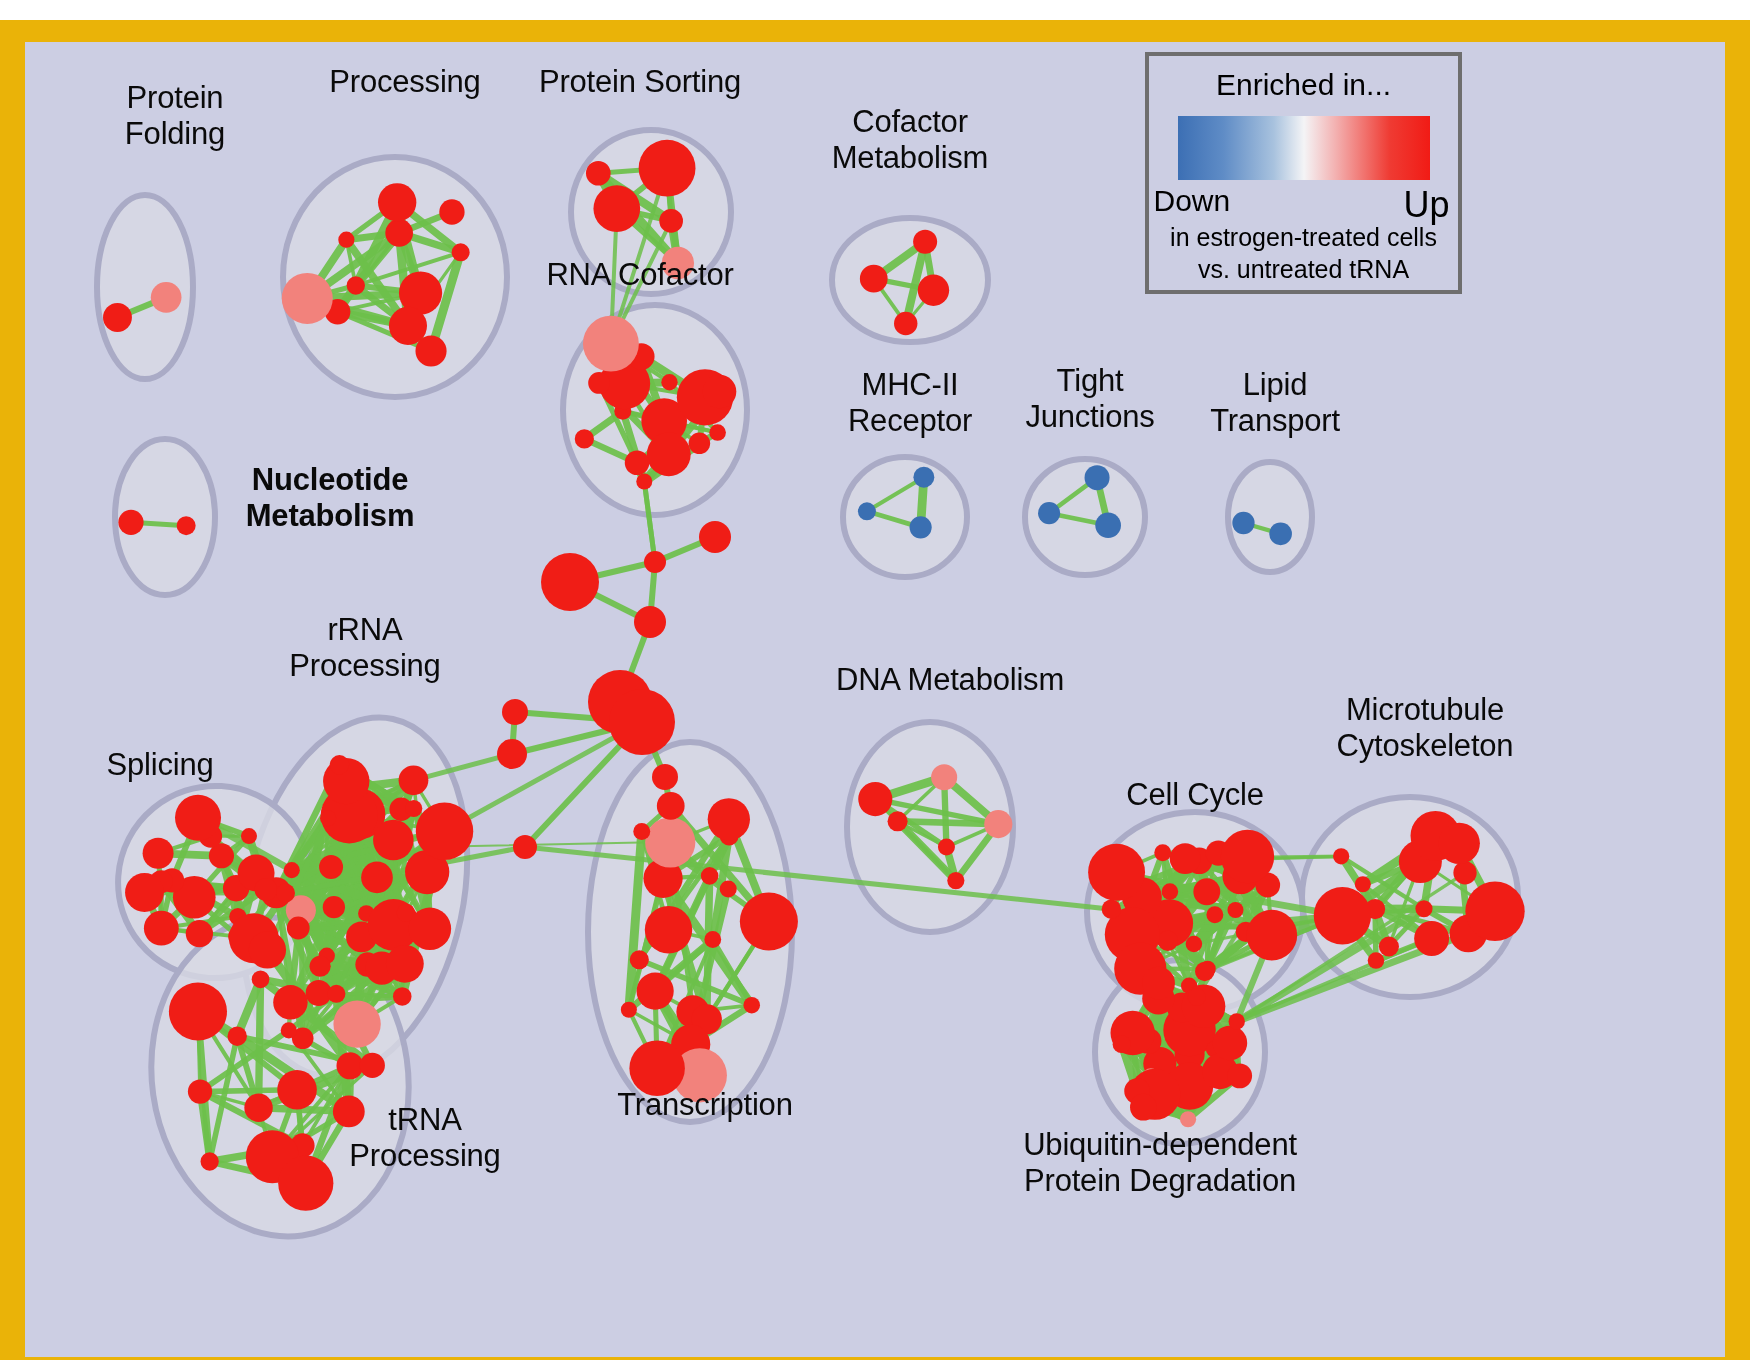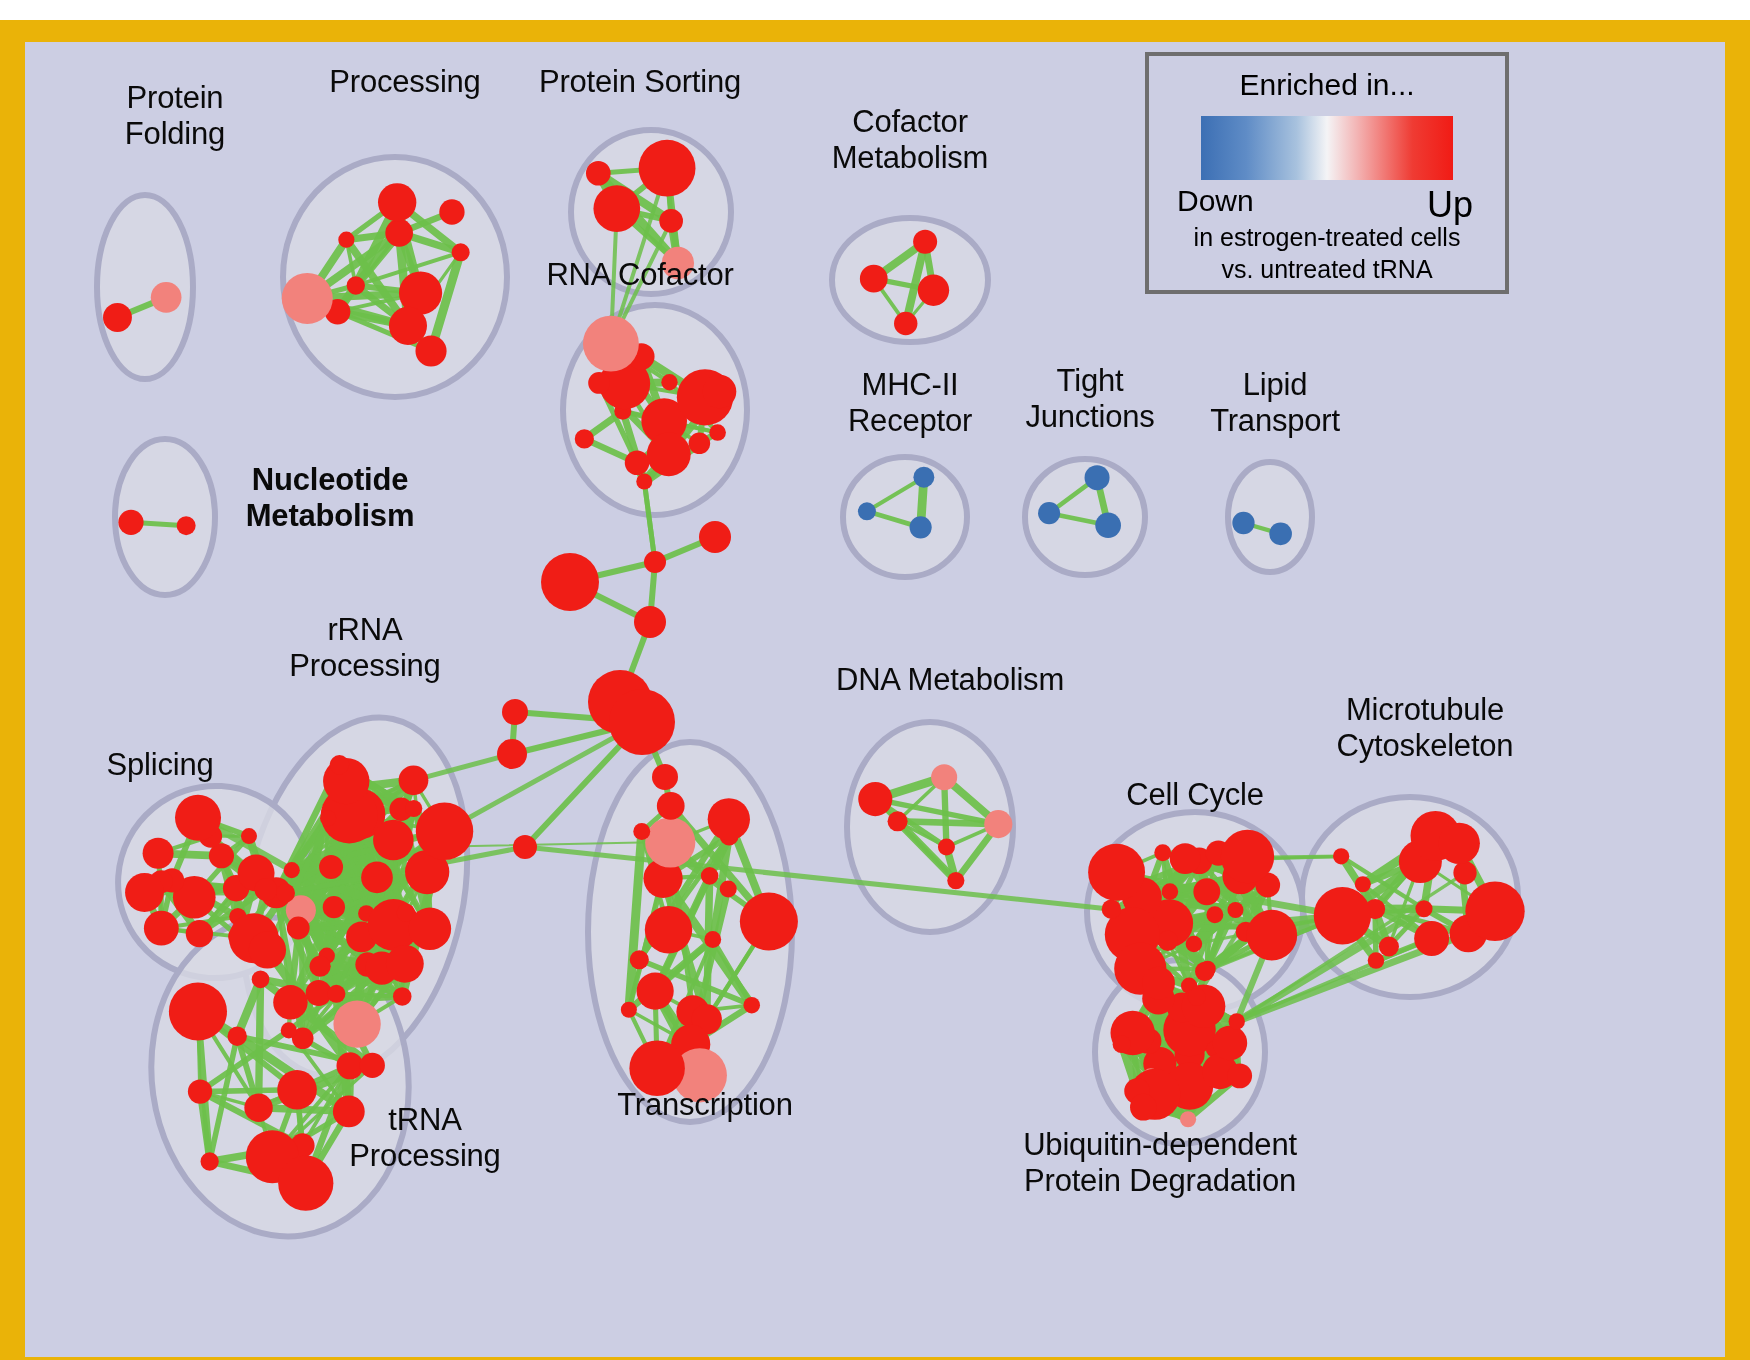--- a/index.html
+++ b/index.html
@@ -1,21 +1,21 @@
 <!DOCTYPE html>
 <html><head>
 <meta charset="utf-8">
 <style>
   html,body{margin:0;padding:0;background:#ffffff;}
   body{font-family:"Liberation Sans",sans-serif;}
   #stage{position:relative;width:1750px;height:1360px;background:#eab308;overflow:hidden;margin-top:20px;}
   #canvas{position:absolute;left:25px;top:22px;width:1700px;height:1315px;background:#cccee3;}
   svg.net{position:absolute;left:0;top:0;width:1700px;height:1315px;display:block;}
   .cluster-label{position:absolute;color:#0a0a0a;font-size:31px;line-height:36px;font-family:"Liberation Sans",sans-serif;white-space:pre;text-align:center;letter-spacing:-0.2px;}
-  #legend{position:absolute;left:1120px;top:10px;width:364px;height:242px;background:#cccee3;border:4px solid #6e6e6e;box-sizing:border-box;}
+  #legend{position:absolute;left:1120px;top:10px;width:317px;height:242px;background:#cccee3;border:4px solid #6e6e6e;box-sizing:border-box;}
   #legend .lg-title{text-align:center;font-size:30px;color:#000;margin-top:12px;}
   #legend .lg-bar{margin:14px auto 0 auto;width:252px;height:64px;background:linear-gradient(to right,#3c6fb4 0%,#5f8cc6 18%,#a8c2de 38%,#f4f4f6 50%,#f3b4b4 62%,#ef3b33 84%,#f11b15 100%);}
   #legend .lg-ends{position:relative;width:300px;margin:4px auto 0 auto;height:36px;}
   #legend .lg-down{position:absolute;left:0;top:0;font-size:30px;}
   #legend .lg-up{position:absolute;right:4px;top:0;font-size:36px;}
   #legend .lg-sub{text-align:center;font-size:25px;line-height:30px;margin-top:2px;}
 </style>
 </head>
 <body>
 

